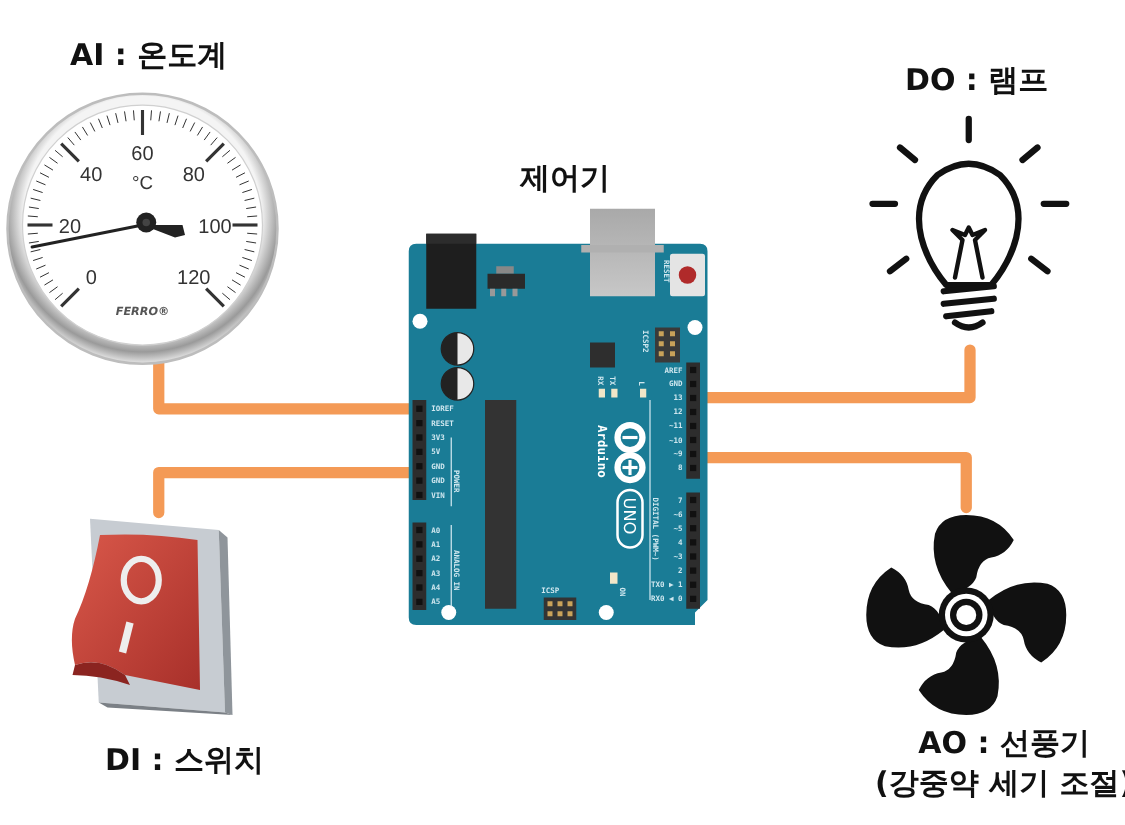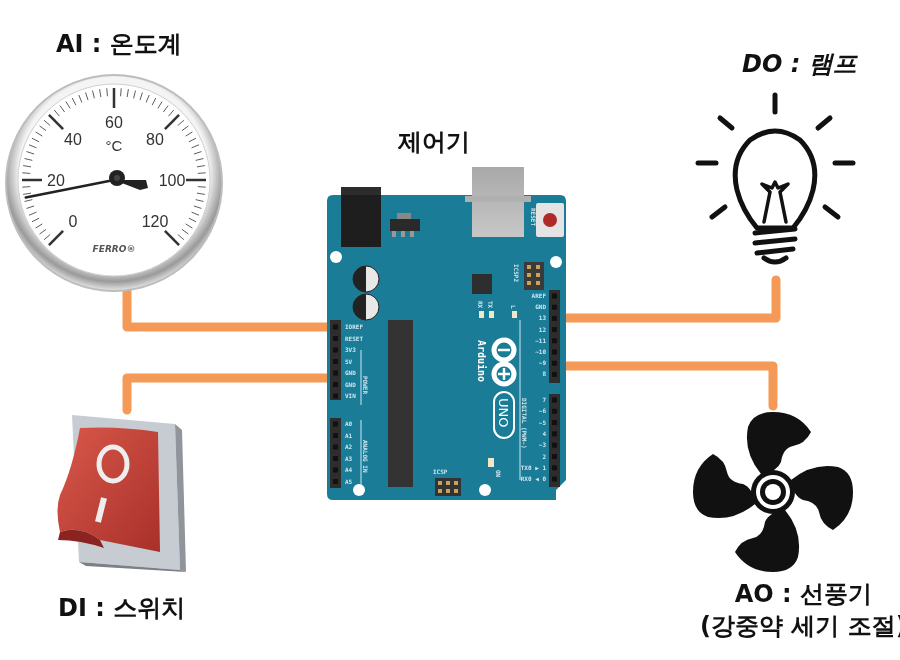--- a/index.html
+++ b/index.html
@@ -1,21 +1,21 @@
 <!DOCTYPE html>
 <html><head>
 <meta charset="utf-8">
 <style>
   html,body{margin:0;padding:0;background:#fff;}
   body{width:900px;height:660px;position:relative;overflow:hidden;font-family:"DejaVu Sans","Liberation Sans",sans-serif;}
   .label{position:absolute;font-weight:bold;color:#111;font-size:24px;letter-spacing:0px;white-space:nowrap;}
   #lbl-ai{left:56px;top:28px;}
-  #lbl-ctrl{left:398px;top:126px;text-align:center;}
-  #lbl-do{left:742px;top:48px;font-style:italic;}
-  #lbl-di{left:58px;top:592px;}
+  #lbl-ctrl{left:416px;top:126px;text-align:center;}
+  #lbl-do{left:724px;top:48px;}
+  #lbl-di{left:84px;top:592px;}
   #lbl-ao{left:700px;top:578px;text-align:center;line-height:32px;}
   #lbl-ao span{display:block;}
   svg.scene{position:absolute;left:0;top:0;}
   .pinlbl{font-family:"DejaVu Sans Mono","Liberation Mono",monospace;font-size:6px;fill:#cfe7ef;font-weight:bold;}
 </style>
 </head>
 <body>
 
 <svg class="scene" width="900" height="660" viewBox="0 0 900 660">
   <defs>

